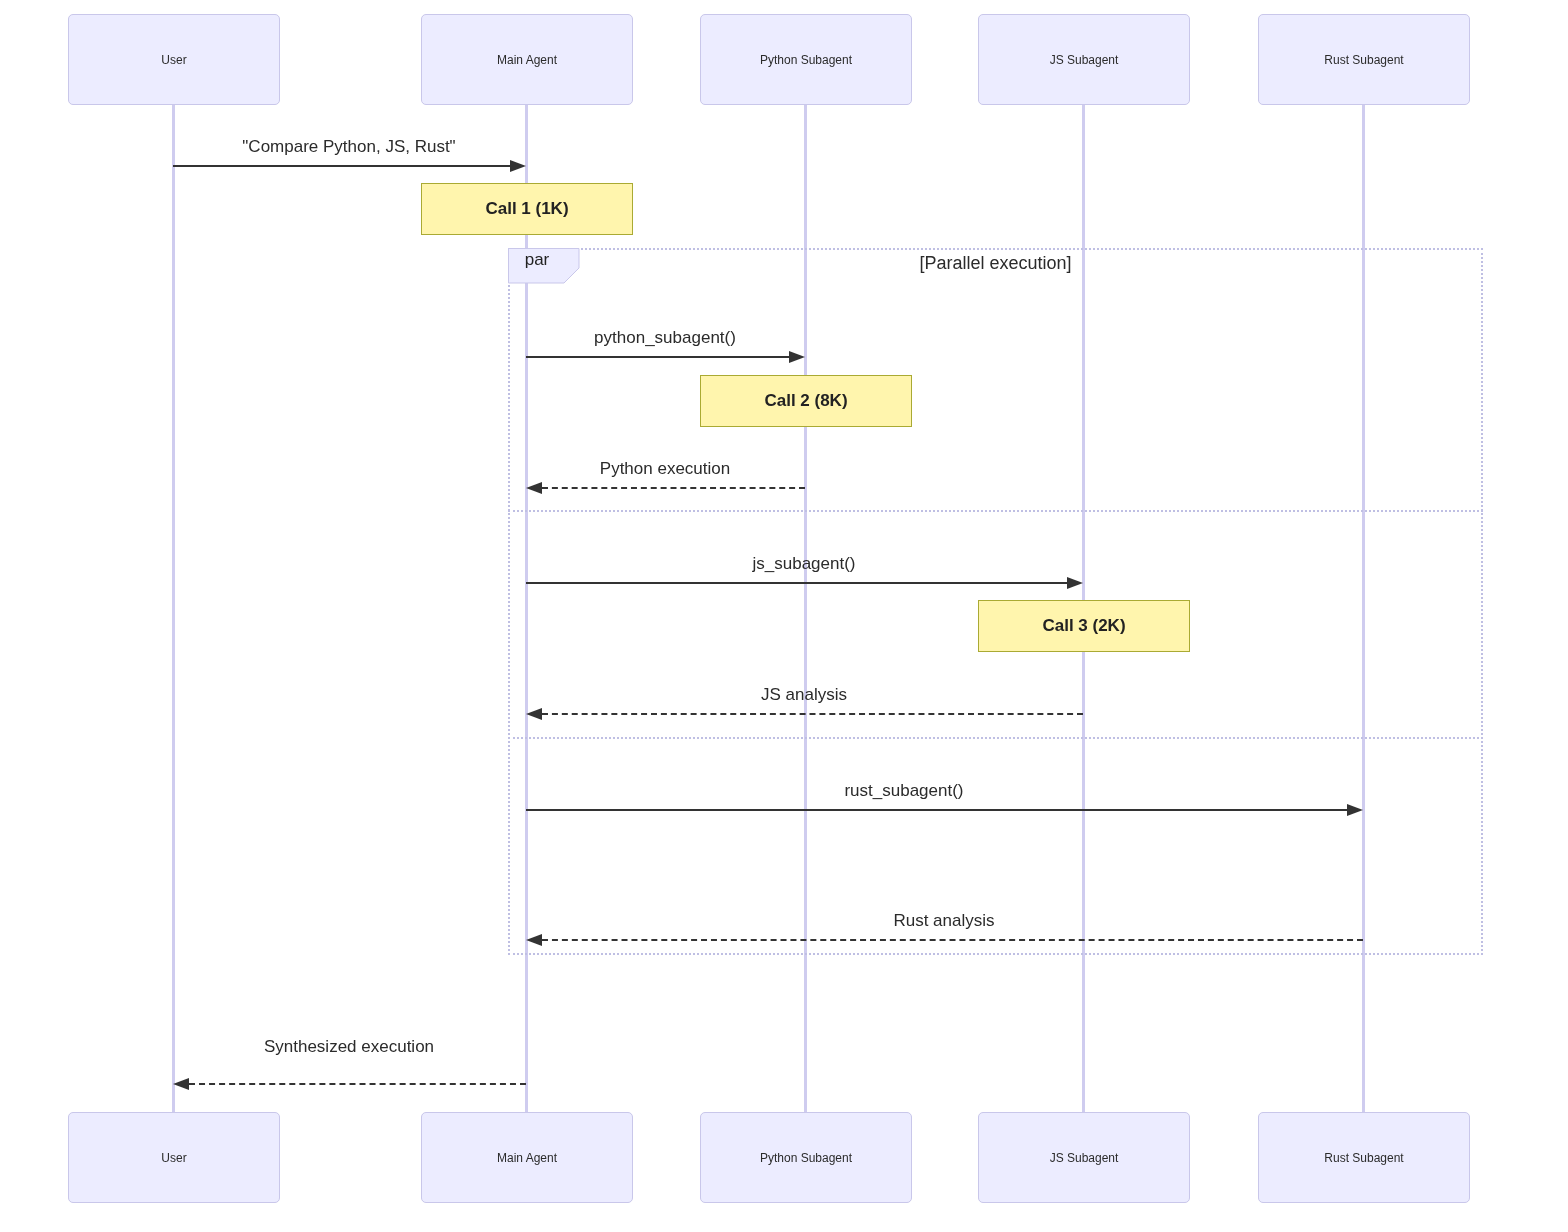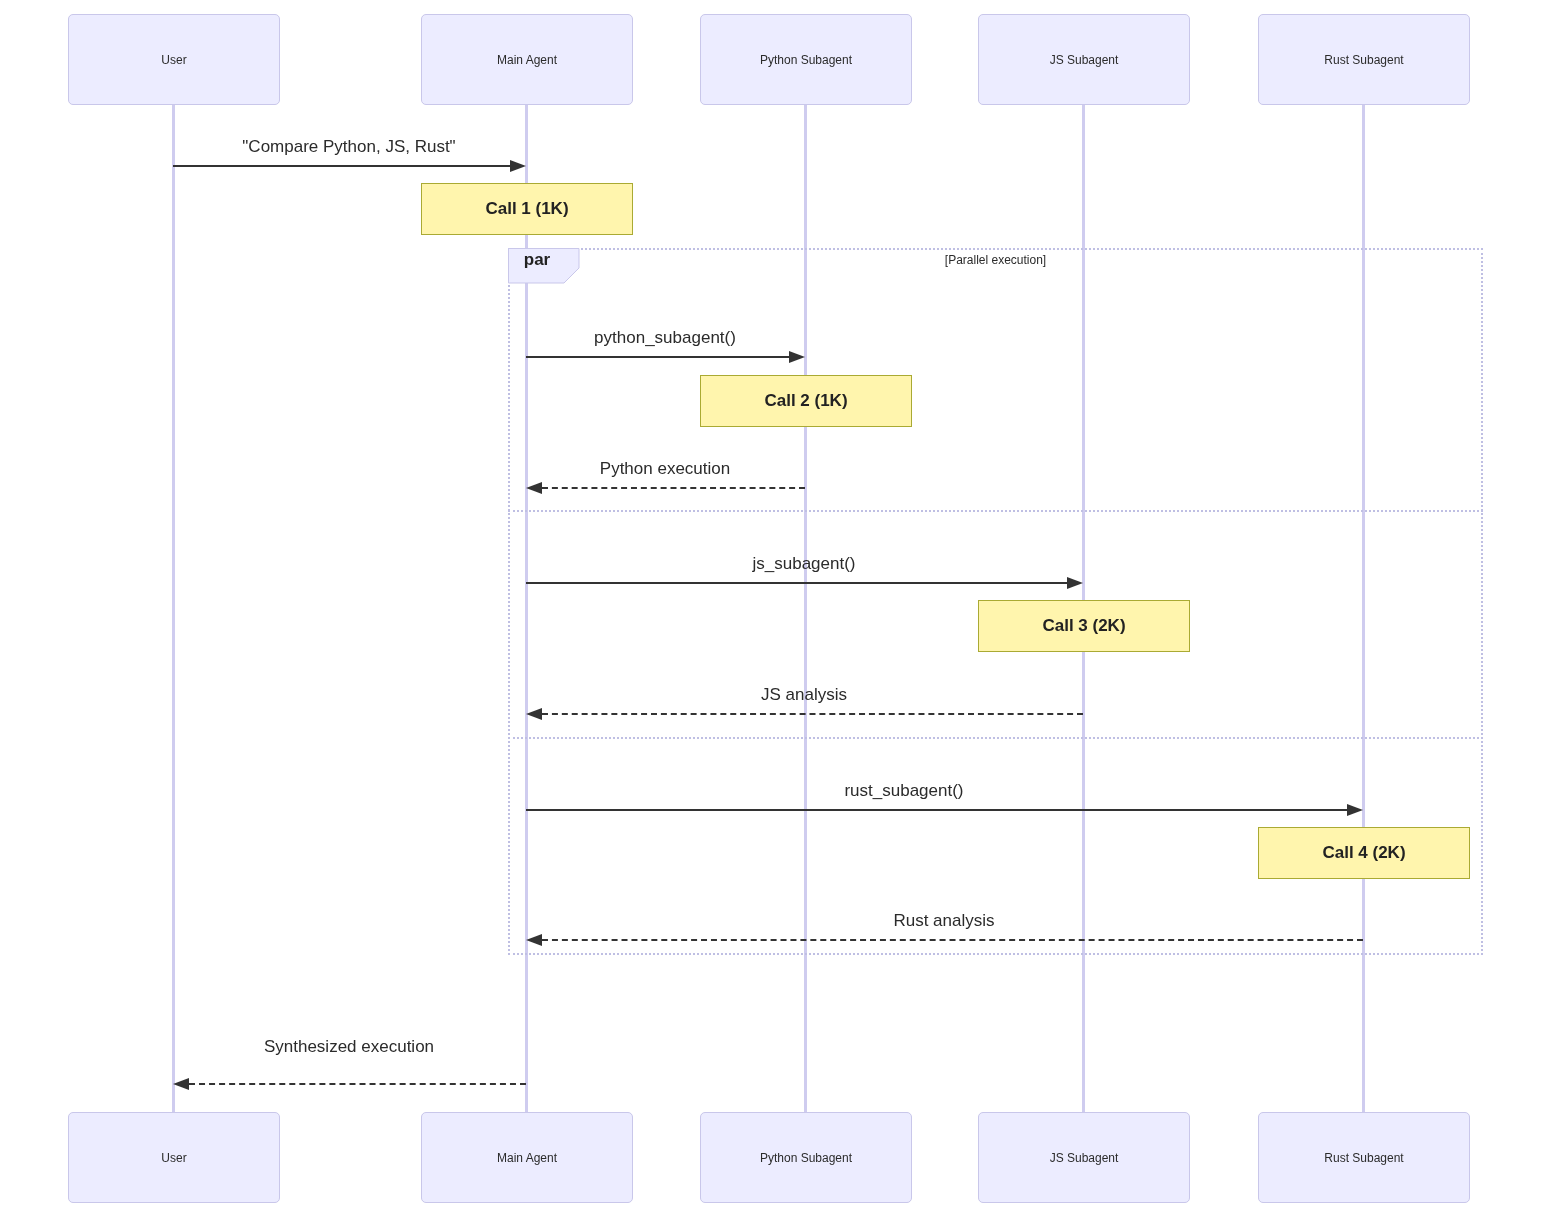--- a/index.html
+++ b/index.html
@@ -28,23 +28,23 @@
          border-bottom:6px solid transparent;border-left:16px solid var(--arrow,#333333);}
   .arr-l{position:absolute;width:0;height:0;border-top:6px solid transparent;
          border-bottom:6px solid transparent;border-right:16px solid var(--arrow,#333333);}
 
   .par-frame{position:absolute;left:508px;top:248px;width:975px;height:707px;
              border:2px dotted var(--frame-border,#bfbfe3);box-sizing:border-box;}
   .par-divider{position:absolute;left:508px;width:975px;height:0;
                border-top:2px dotted var(--frame-border,#bfbfe3);}
   .par-label-wrap{position:absolute;left:508px;top:248px;width:72px;height:36px;}
   .par-label-text{position:absolute;left:508px;top:250px;width:58px;text-align:center;
-                  font-size:17px;color:#222;font-weight:bold;}
+                  font-size:17px;color:#222;}
   .par-title{position:absolute;left:508px;top:253px;width:975px;text-align:center;
-             font-size:12px;color:var(--text,#2b2b2b);}
+             font-size:18px;color:var(--text,#2b2b2b);}
 </style>
 </head>
 <body>
 
 <div class="diagram" style="--actor-fill: #ececff; --actor-border: #c9c7ea; --lifeline: #cfccef; --note-fill: #fff5ad; --note-border: #aaaa33; --arrow: #333333; --text: #2b2b2b; --frame-border: #bfbfe3;">
 
   <div class="lifeline" style="left:171.5px"></div>
   <div class="lifeline" style="left:524.5px"></div>
   <div class="lifeline" style="left:803.5px"></div>
   <div class="lifeline" style="left:1081.5px"></div>
@@ -74,41 +74,40 @@
   <div class="msg-label" style="left:349px;top:135px">"Compare Python, JS, Rust"</div>
   <div class="line-solid" style="left:173px;top:165px;width:337px"></div>
   <div class="arr-r" style="left:510px;top:160px"></div>
 
   <div class="note" style="left:421px;top:183px">Call 1 (1K)</div>
 
   <div class="msg-label" style="left:665px;top:326px">python_subagent()</div>
   <div class="line-solid" style="left:526px;top:356px;width:263px"></div>
   <div class="arr-r" style="left:789px;top:351px"></div>
 
-  <div class="note" style="left:700px;top:375px">Call 2 (1K)</div>
+  <div class="note" style="left:700px;top:375px">Call 2 (8K)</div>
 
   <div class="msg-label" style="left:665px;top:457px">Python execution</div>
   <div class="line-dashed" style="left:542px;top:487px;width:263px"></div>
   <div class="arr-l" style="left:526px;top:482px"></div>
 
   <div class="msg-label" style="left:804px;top:552px">js_subagent()</div>
   <div class="line-solid" style="left:526px;top:582px;width:541px"></div>
   <div class="arr-r" style="left:1067px;top:577px"></div>
 
   <div class="note" style="left:978px;top:600px">Call 3 (2K)</div>
 
   <div class="msg-label" style="left:804px;top:683px">JS analysis</div>
   <div class="line-dashed" style="left:542px;top:713px;width:541px"></div>
   <div class="arr-l" style="left:526px;top:708px"></div>
 
   <div class="msg-label" style="left:904px;top:779px">rust_subagent()</div>
   <div class="line-solid" style="left:526px;top:809px;width:821px"></div>
   <div class="arr-r" style="left:1347px;top:804px"></div>
 
-  <div class="note" style="left:1258px;top:827px">Call 4 (2K)</div>
 
   <div class="msg-label" style="left:944px;top:909px">Rust analysis</div>
   <div class="line-dashed" style="left:542px;top:939px;width:821px"></div>
   <div class="arr-l" style="left:526px;top:934px"></div>
 
 
   <div class="msg-label" style="left:349px;top:1035px">Synthesized execution</div>
   <div class="line-dashed" style="left:189px;top:1083px;width:337px"></div>
   <div class="arr-l" style="left:173px;top:1078px"></div>
 

